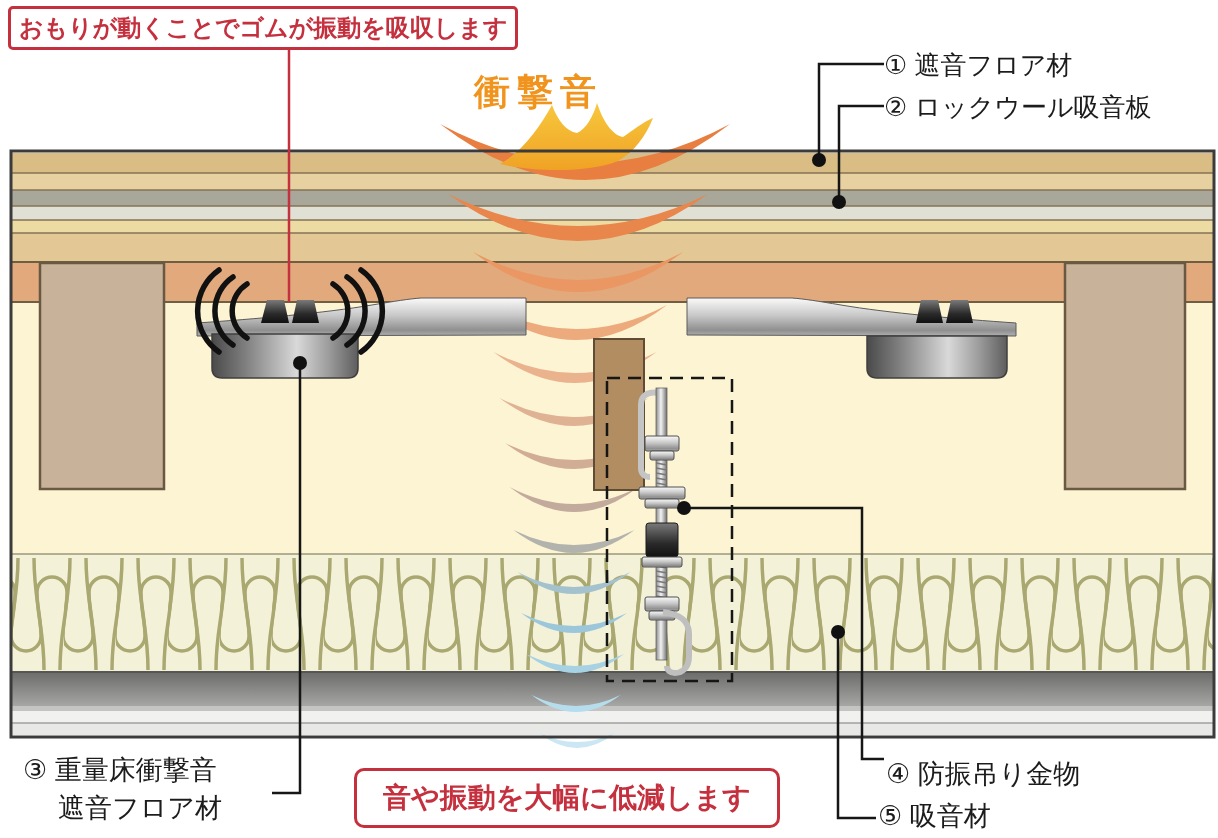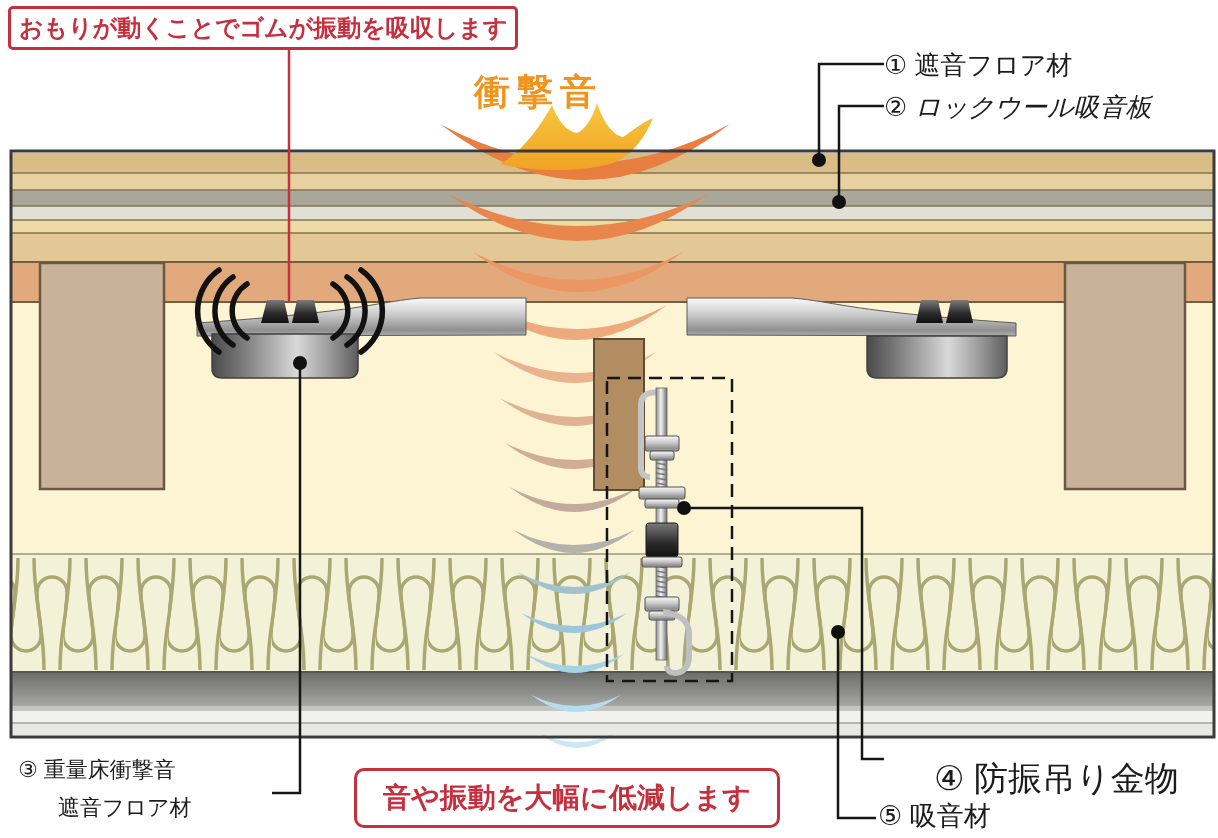--- a/index.html
+++ b/index.html
@@ -6,26 +6,26 @@
   html,body{margin:0;padding:0;background:#fff;}
   .stage{position:relative;width:1218px;height:838px;background:#fff;overflow:hidden;
          font-family:"Liberation Sans","DejaVu Sans",sans-serif;}
   .stage svg{position:absolute;left:0;top:0;}
   .note{position:absolute;background:#fff;border:3px solid var(--red);color:var(--red);
         font-weight:bold;white-space:nowrap;}
   .note-top{left:8px;top:6px;border-radius:5px;font-size:24px;line-height:36px;padding:1px 8px;}
   .note-bottom{left:354px;top:768px;border-radius:10px;font-size:28px;line-height:40px;padding:7px 26px;}
   .impact{position:absolute;left:474px;top:68px;color:var(--orange);font-size:36px;
           font-weight:bold;letter-spacing:7px;white-space:nowrap;}
-  .part{position:absolute;color:var(--ink);white-space:nowrap;}
+  .part{position:absolute;color:var(--ink);white-space:nowrap;text-align:center;}
   .p1{left:884px;top:48px;font-size:26px;}
-  .p2{left:884px;top:90px;font-size:26px;font-style:italic;}
-  .p3{left:18px;top:751px;font-size:22px;line-height:38px;}
+  .p2{left:884px;top:90px;font-size:26px;}
+  .p3{left:18px;top:751px;font-size:27px;line-height:38px;}
   .p3 .indent{padding-left:40px;}
-  .p4{left:886px;top:756px;font-size:34px;margin-left:48px;}
+  .p4{left:886px;top:756px;font-size:27px;}
   .p5{left:878px;top:798px;font-size:27px;}
 </style>
 </head>
 <body>
 
 <div class="stage">
 
 <svg width="1218" height="838" viewBox="0 0 1218 838">
   <defs>
     <linearGradient id="metalV" x1="0" y1="0" x2="0" y2="1">

